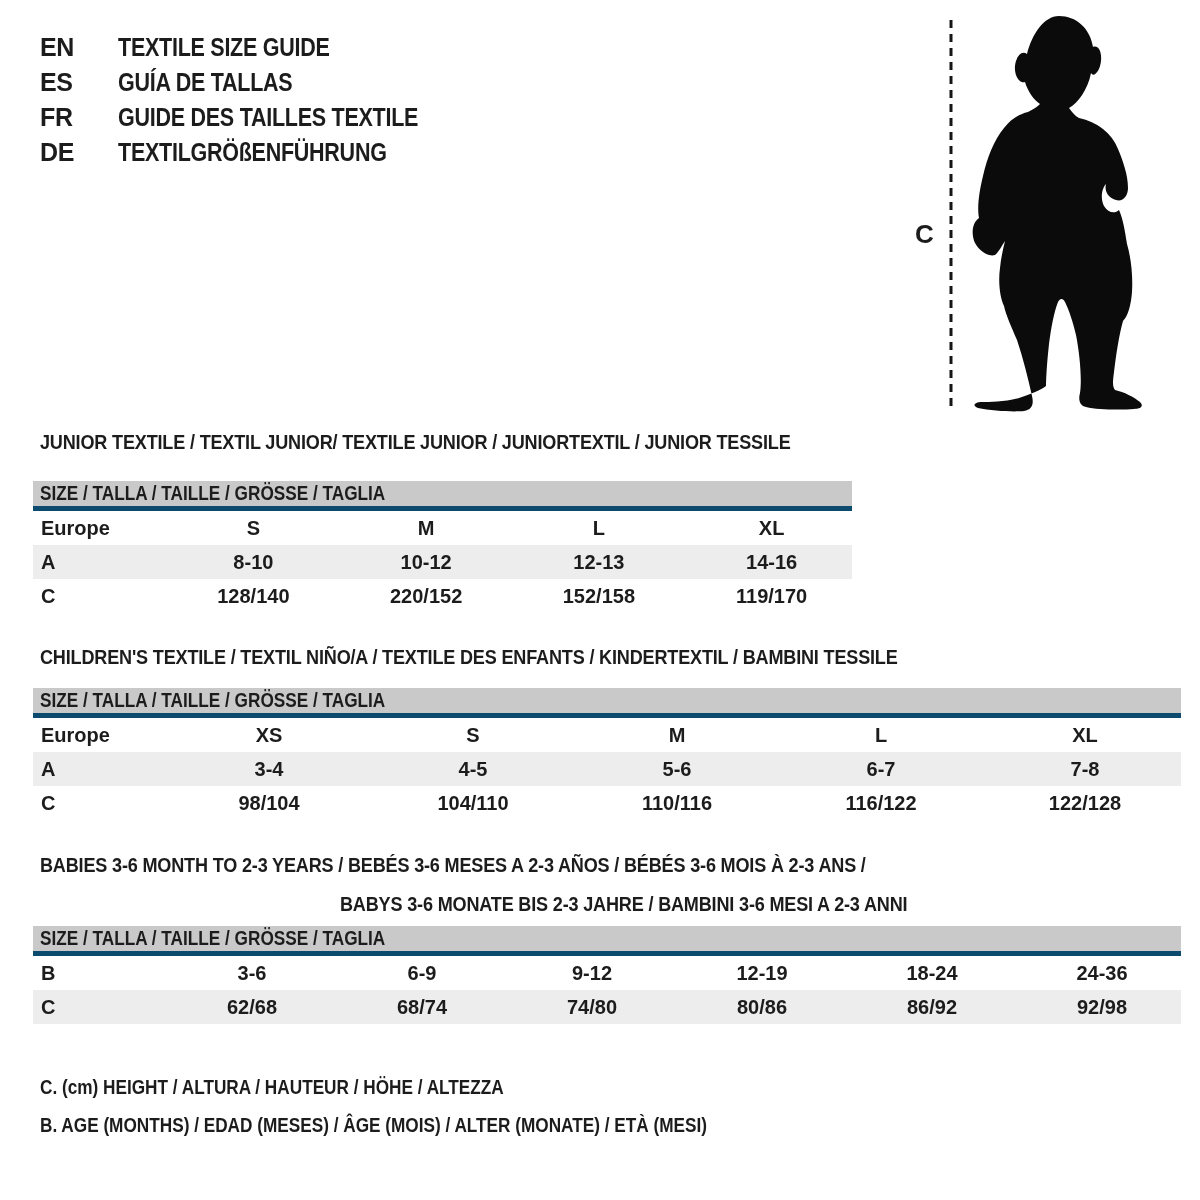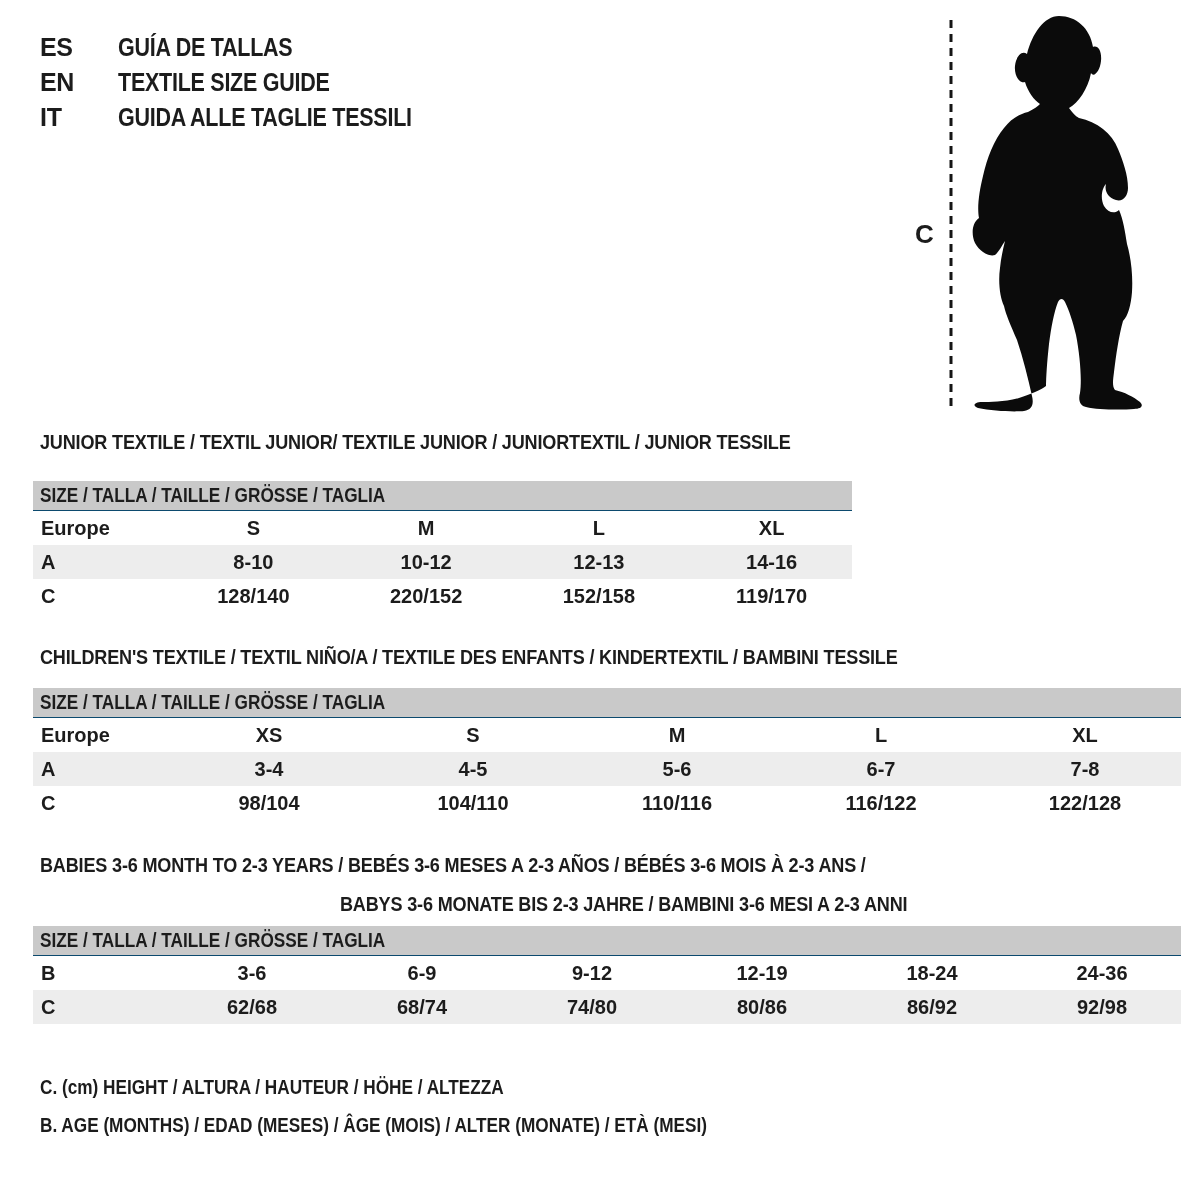--- a/index.html
+++ b/index.html
@@ -28,51 +28,55 @@
   
   .sec-title{font-size:21px;letter-spacing:-0.2px;text-align:right;}
   #junior-title{left:40px;top:430px;}
   #children-title{left:40px;top:645px;}
   #babies-title{left:40px;top:845px;line-height:39px;}
 
   
   .size-table{left:33px;}
   .t-header{
     height:30px;background:var(--table-header-bg,#c9c9c9);
-    border-bottom:1px solid #0c4a6e;
+    border-bottom:5px solid #0c4a6e;
     display:flex;align-items:center;padding-left:7px;box-sizing:border-box;
     font-size:20px;
   }
   .t-row{display:flex;height:34px;align-items:center;font-size:20px;gap:12px;}
   .t-row.shaded{background:var(--shaded-row-bg,#ededed);}
   .cell-label{flex:0 0 120px;padding-left:8px;}
   .cell{flex:1;text-align:center;}
   #junior-table{top:481px;width:819px;}
   #children-table{top:688px;width:1148px;}
   #babies-table{top:926px;width:1148px;}
 
   
   .legend{left:40px;top:1068px;font-size:20px;line-height:38px;}
   .legend-line{display:block;height:38px;}
 </style>
 </head>
 <body>
 
 <div class="abs lang-block">
   <div class="lang-row">
+    <span class="lang-code">EN</span>
+    <span class="cond">TEXTILE SIZE GUIDE</span>
+  </div>
+  <div class="lang-row">
     <span class="lang-code">ES</span>
     <span class="cond">GUÍA DE TALLAS</span>
   </div>
   <div class="lang-row">
-    <span class="lang-code">EN</span>
-    <span class="cond">TEXTILE SIZE GUIDE</span>
-  </div>
-  <div class="lang-row">
-    <span class="lang-code">IT</span>
-    <span class="cond">GUIDA ALLE TAGLIE TESSILI</span>
+    <span class="lang-code">FR</span>
+    <span class="cond">GUIDE DES TAILLES TEXTILE</span>
+  </div>
+  <div class="lang-row">
+    <span class="lang-code">DE</span>
+    <span class="cond">TEXTILGRÖßENFÜHRUNG</span>
   </div>
 </div>
 
 <div class="abs c-label">C</div>
 <svg class="abs figure-svg" width="210" height="404" viewBox="0 0 210 404">
   <line class="dash" x1="11" y1="8" x2="11" y2="400" stroke-dasharray="8 6"></line>
   <g transform="translate(22,0)">
     <path class="sil" d="
       M97 4
       C114 4 128 16 131 35

